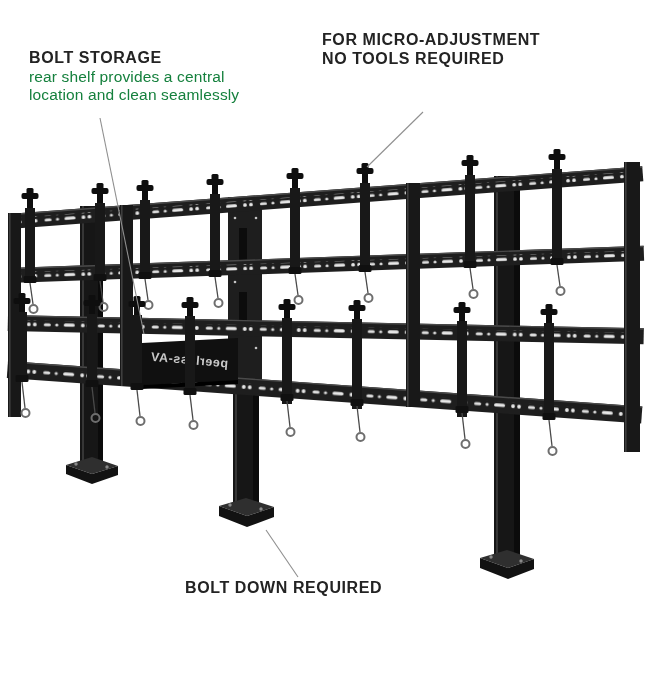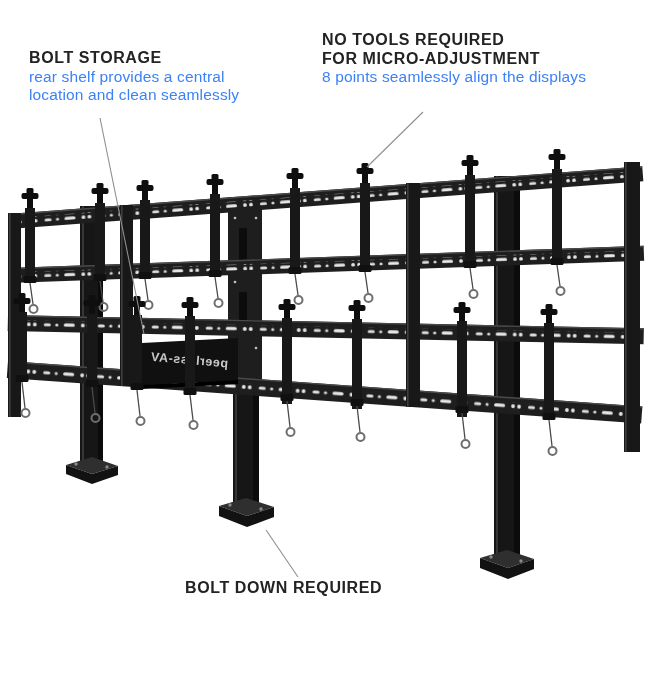--- a/index.html
+++ b/index.html
@@ -2,21 +2,21 @@
 <html><head>
 <meta charset="utf-8">
 <style>
   html,body{margin:0;padding:0;background:#ffffff;}
   .stage{
     position:relative;width:656px;height:680px;background:#ffffff;overflow:hidden;
     font-family:"Liberation Sans", sans-serif;
   }
   .callout{position:absolute;color:#2e2e2e;}
   .c-title{font-weight:bold;font-size:16px;line-height:18.5px;letter-spacing:.6px;color:#232323;}
-  .c-body{font-size:15.5px;line-height:18.5px;letter-spacing:.15px;color:#3b82f6;}
+  .c-body{font-size:15.5px;line-height:18.5px;letter-spacing:.15px;color:#15803d;}
   svg{position:absolute;left:0;top:0;}
   
   .rail-bar{fill:#1e1e1e;}
   .rail-hi{fill:#4a4a4a;}
   .cap{fill:#181818;}
   .cap-hi{fill:#3e3e3e;}
   .post{fill:#161616;}
   .post-hi{fill:#363636;}
   .post-sh{fill:#0b0b0b;}
   .plate{fill:#1e1e1e;}
@@ -38,23 +38,22 @@
 
 <div class="stage">
 
   <div class="callout" style="left:29px;top:49px;">
     <div class="c-title">BOLT STORAGE</div>
     <div class="c-body">rear shelf provides a central</div>
     <div class="c-body">location and clean seamlessly</div>
   </div>
 
   <div class="callout" style="left:322px;top:31px;">
+    <div class="c-title">FOR MICRO-ADJUSTMENT</div>
     <div class="c-title">NO TOOLS REQUIRED</div>
-    <div class="c-title">FOR MICRO-ADJUSTMENT</div>
-    <div class="c-body">8 points seamlessly align the displays</div>
   </div>
 
   <div class="callout" style="left:185px;top:579px;">
     <div class="c-title">BOLT DOWN REQUIRED</div>
   </div>
 
   <svg width="656" height="680" viewBox="0 0 656 680">
     <defs>
       <pattern id="slots" width="54" height="6" patternUnits="userSpaceOnUse">
         <rect x="2" y="1.2" width="11" height="3.4" rx="1.7" fill="#e6e6e6"></rect>

